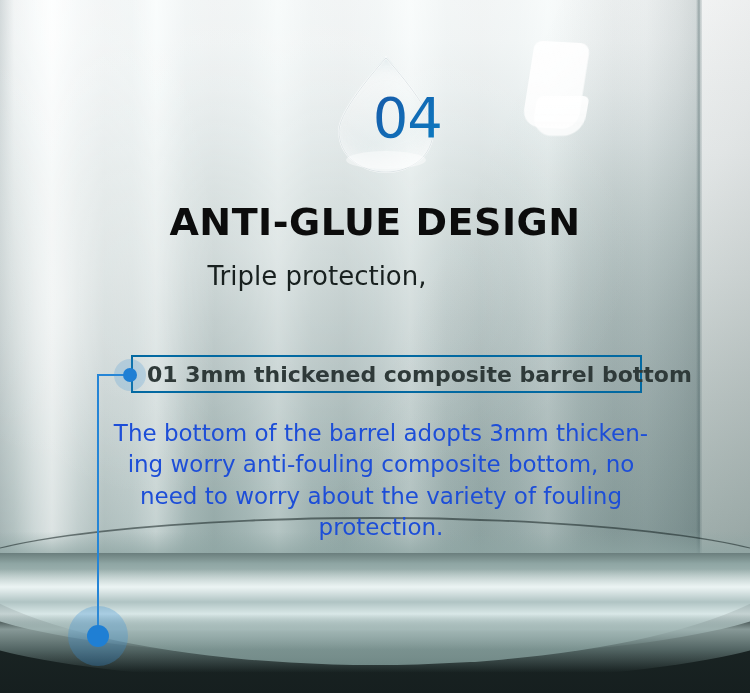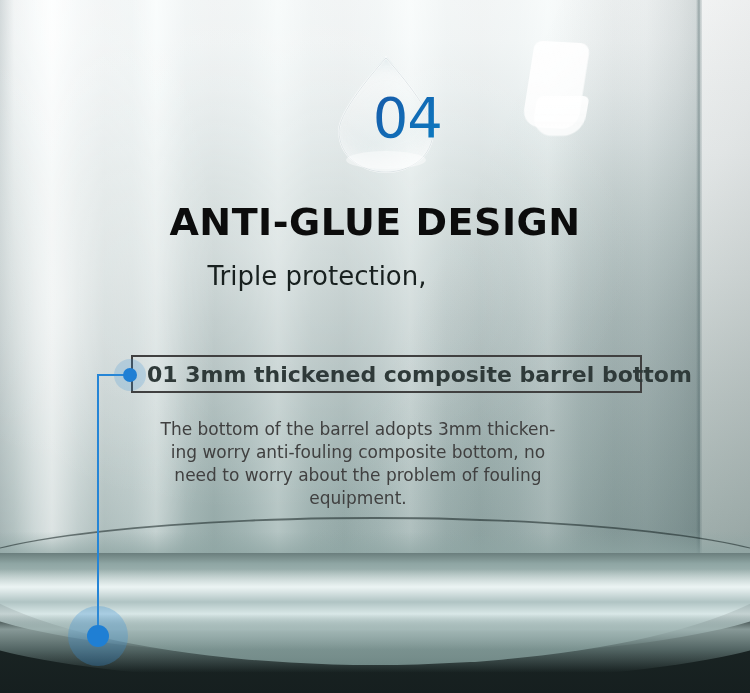--- a/index.html
+++ b/index.html
@@ -287,21 +287,21 @@
   }
 
   
   .callout-box {
     position: absolute;
     left: 131px;
     top: 355px;
     width: 511px;
     height: 38px;
     box-sizing: border-box;
-    border: 2px solid #404040;
+    border: 2px solid #0369a1;
     display: flex;
     align-items: center;
   }
   .callout-text {
     padding-left: 14px;
     font-size: 22px;
     font-weight: 600;
     color: #2f3a39;
     white-space: nowrap;
   }
@@ -356,27 +356,27 @@
     top: 625px;
     width: 22px;
     height: 22px;
     border-radius: 50%;
     background: #1f7fd4;
   }
 
   
   .body-copy {
     position: absolute;
-    left: 78px;
+    left: 101px;
     top: 418px;
     width: 560px;
     text-align: center;
-    font-size: 17px;
+    font-size: 23px;
     line-height: 1.36;
-    color: #404040;
+    color: #1d4ed8;
   }
   .body-copy div { white-space: nowrap; }
 </style>
 </head>
 <body>
 
 <div class="stage">
 
   <div class="bg-base"></div>
   <div class="bg-bands"></div>
@@ -416,17 +416,17 @@
 
   <div class="callout-box">
     <div class="callout-text">01 3mm thickened composite barrel bottom</div>
   </div>
   <div class="node-small-halo"></div>
   <div class="node-small"></div>
 
   <div class="body-copy">
     <div>The bottom of the barrel adopts 3mm thicken-</div>
     <div>ing worry anti-fouling composite bottom, no</div>
-    <div>need to worry about the problem of fouling</div>
-    <div>equipment.</div>
+    <div>need to worry about the variety of fouling</div>
+    <div>protection.</div>
   </div>
 
 </div>
 
 </body></html>

